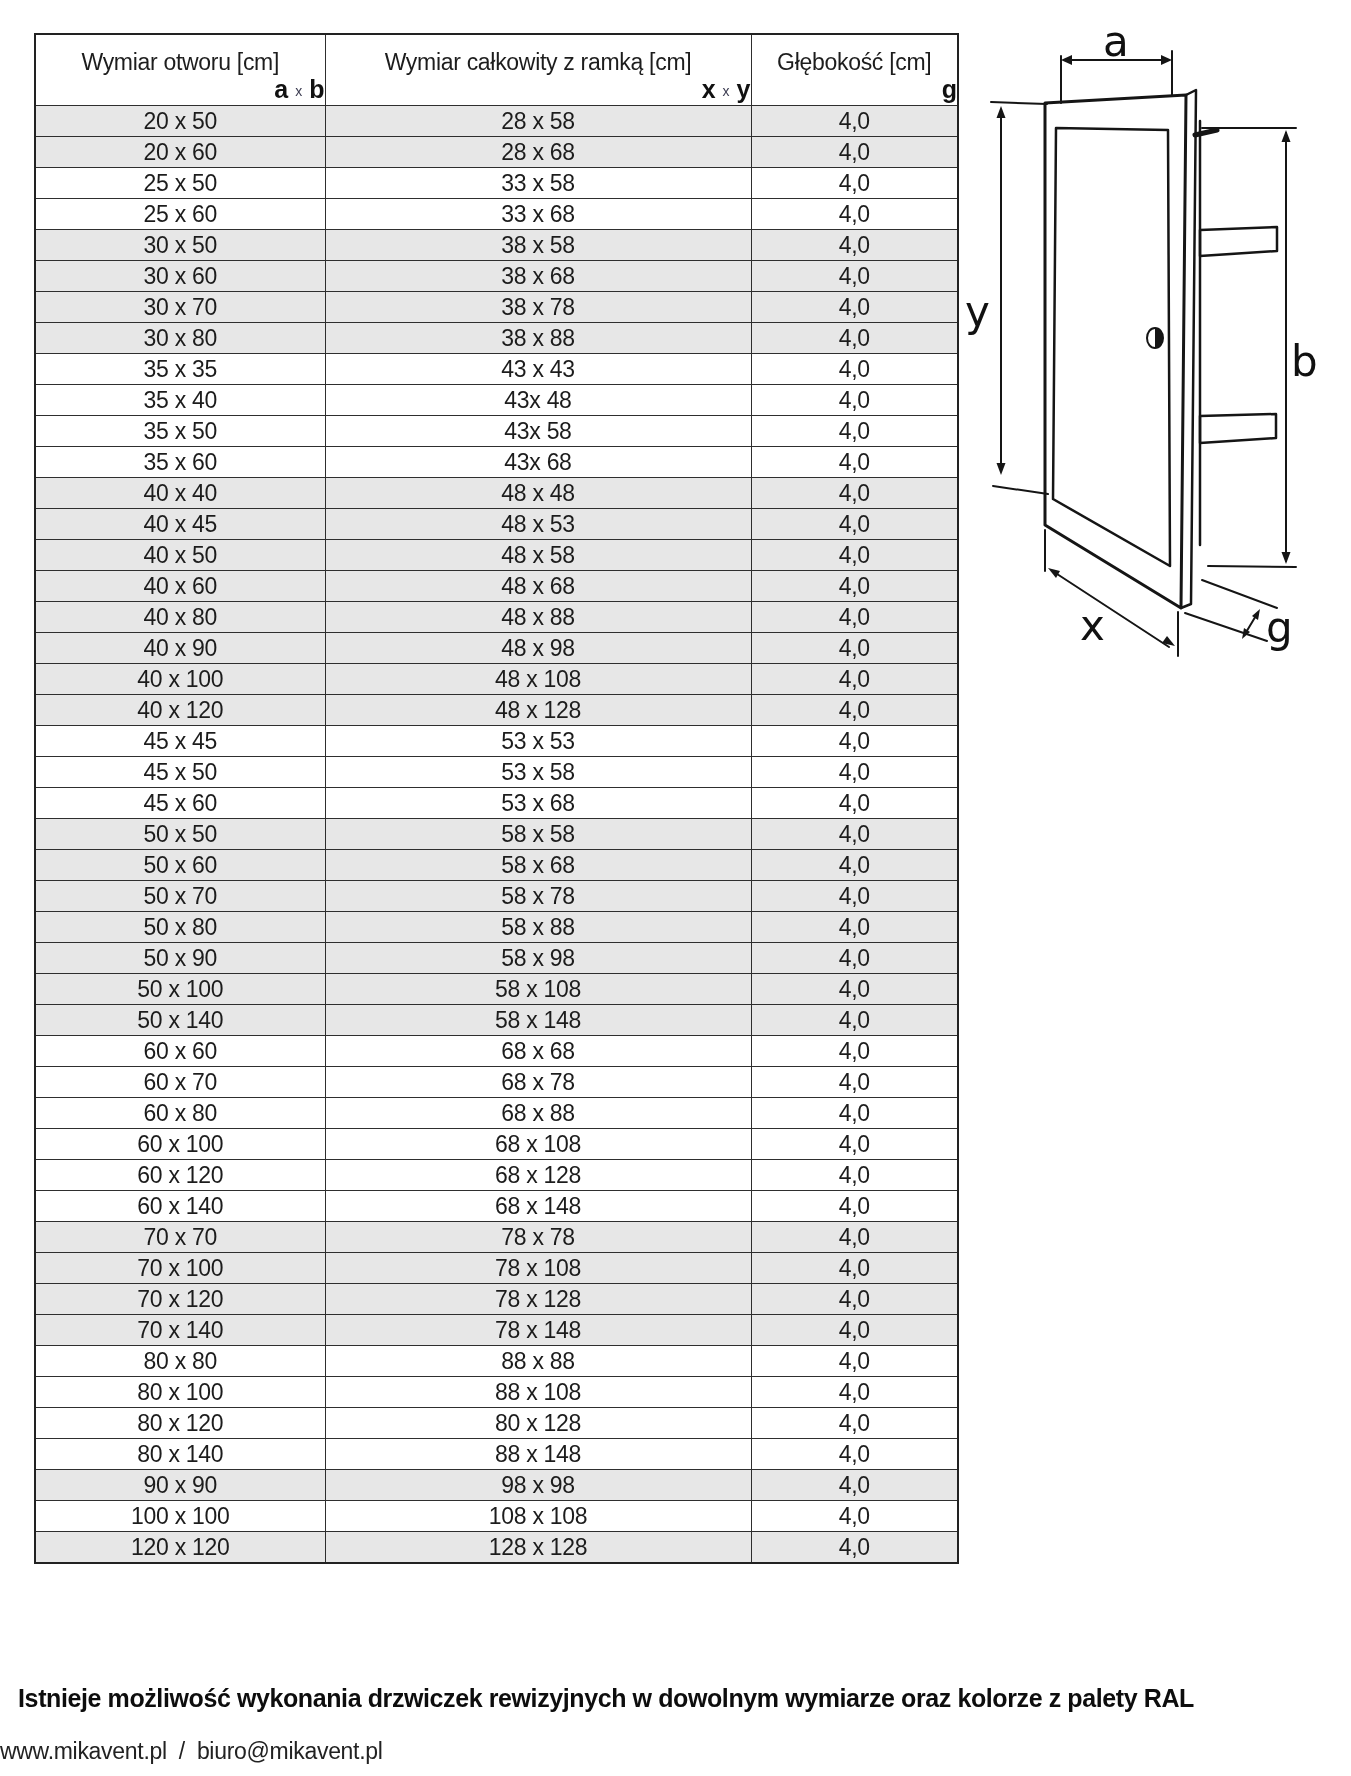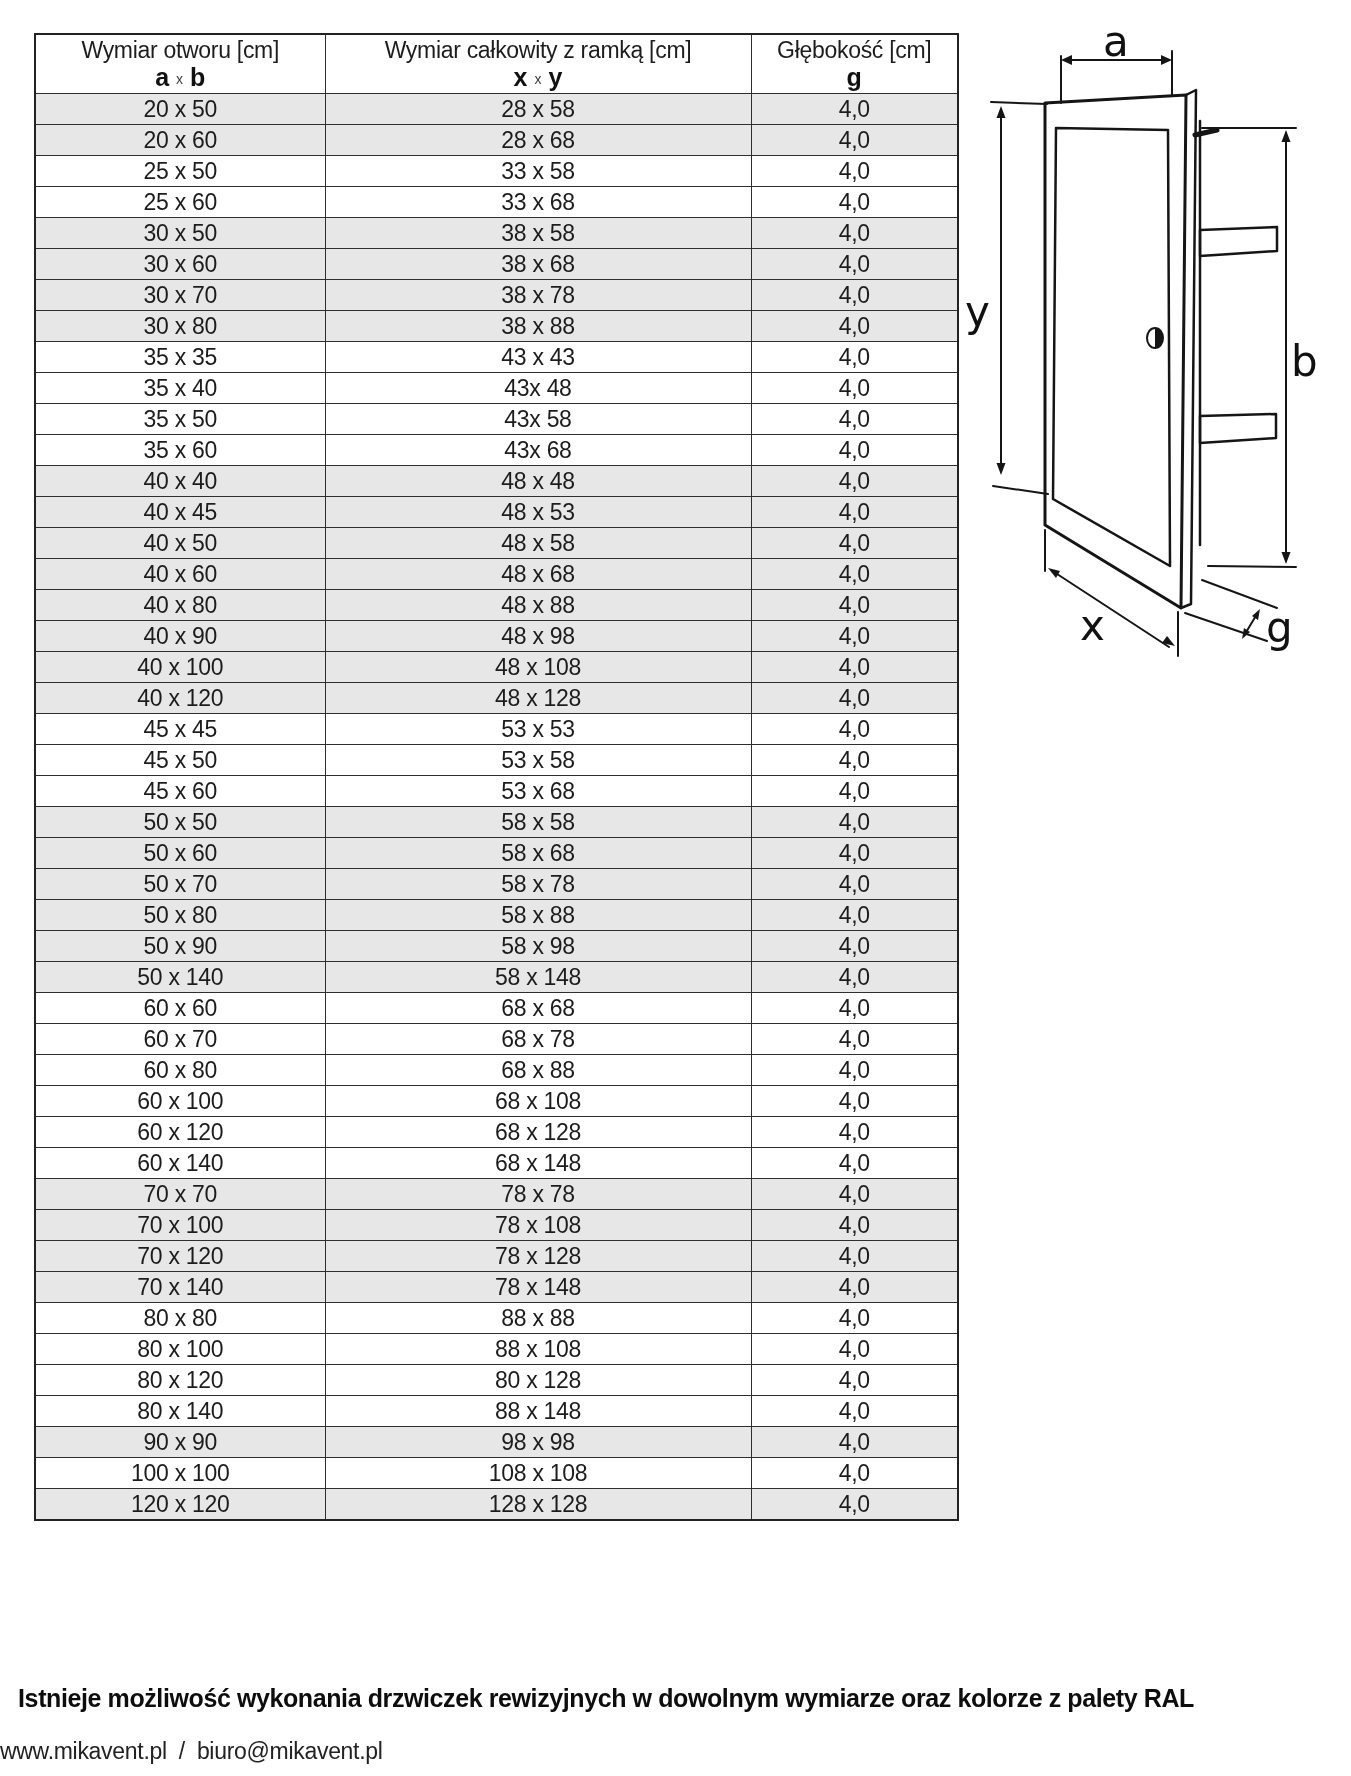--- a/index.html
+++ b/index.html
@@ -5,22 +5,22 @@
   html,body{margin:0;padding:0;background:#ffffff;}
   .page{position:relative;width:1351px;height:1776px;background:#ffffff;
         font-family:"Liberation Sans",sans-serif;color:#1d1d1d;overflow:hidden;}
 
   
   table.spec{position:absolute;left:34px;top:33px;width:923px;
              border-collapse:collapse;table-layout:fixed;
              border:2px solid #222222;}
   table.spec th, table.spec td{border:1.5px solid #2e2e2e;padding:0;text-align:center;}
   table.spec thead th{background:#ffffff;font-weight:normal;vertical-align:top;}
-  .hdr-title{font-size:23px;line-height:27px;margin-top:2px;letter-spacing:-0.3px;color:#1d1d1d;}
-  .hdr-sub{font-size:25px;line-height:27px;font-weight:bold;color:#111;}
+  .hdr-title{font-size:23px;line-height:27px;margin-top:14px;letter-spacing:-0.3px;color:#1d1d1d;}
+  .hdr-sub{font-size:25px;line-height:27px;font-weight:bold;color:#111;text-align:right;}
   .hdr-sub .xs{font-size:14px;font-weight:400;color:#3d3d52;padding:0 7px;vertical-align:2px;}
   table.spec td{height:30px;font-size:23px;line-height:30px;letter-spacing:-0.3px;color:#1c1c1c;}
   tr.shaded td{background:#e7e7e7;}
 
   
   svg.diagram{position:absolute;left:858px;top:18px;}
   svg.diagram text{font-family:"DejaVu Sans","Liberation Sans",sans-serif;fill:#111;}
 
   
   .note{position:absolute;top:1684px;left:0;width:1212px;text-align:center;
@@ -192,20 +192,25 @@
           <td>50 x 80</td>
           <td>58 x 88</td>
           <td>4,0</td>
         </tr>
         <tr class="shaded">
           <td>50 x 90</td>
           <td>58 x 98</td>
           <td>4,0</td>
         </tr>
         <tr class="shaded">
+          <td>50 x 100</td>
+          <td>58 x 108</td>
+          <td>4,0</td>
+        </tr>
+        <tr class="shaded">
           <td>50 x 140</td>
           <td>58 x 148</td>
           <td>4,0</td>
         </tr>
         <tr>
           <td>60 x 60</td>
           <td>68 x 68</td>
           <td>4,0</td>
         </tr>
         <tr>

